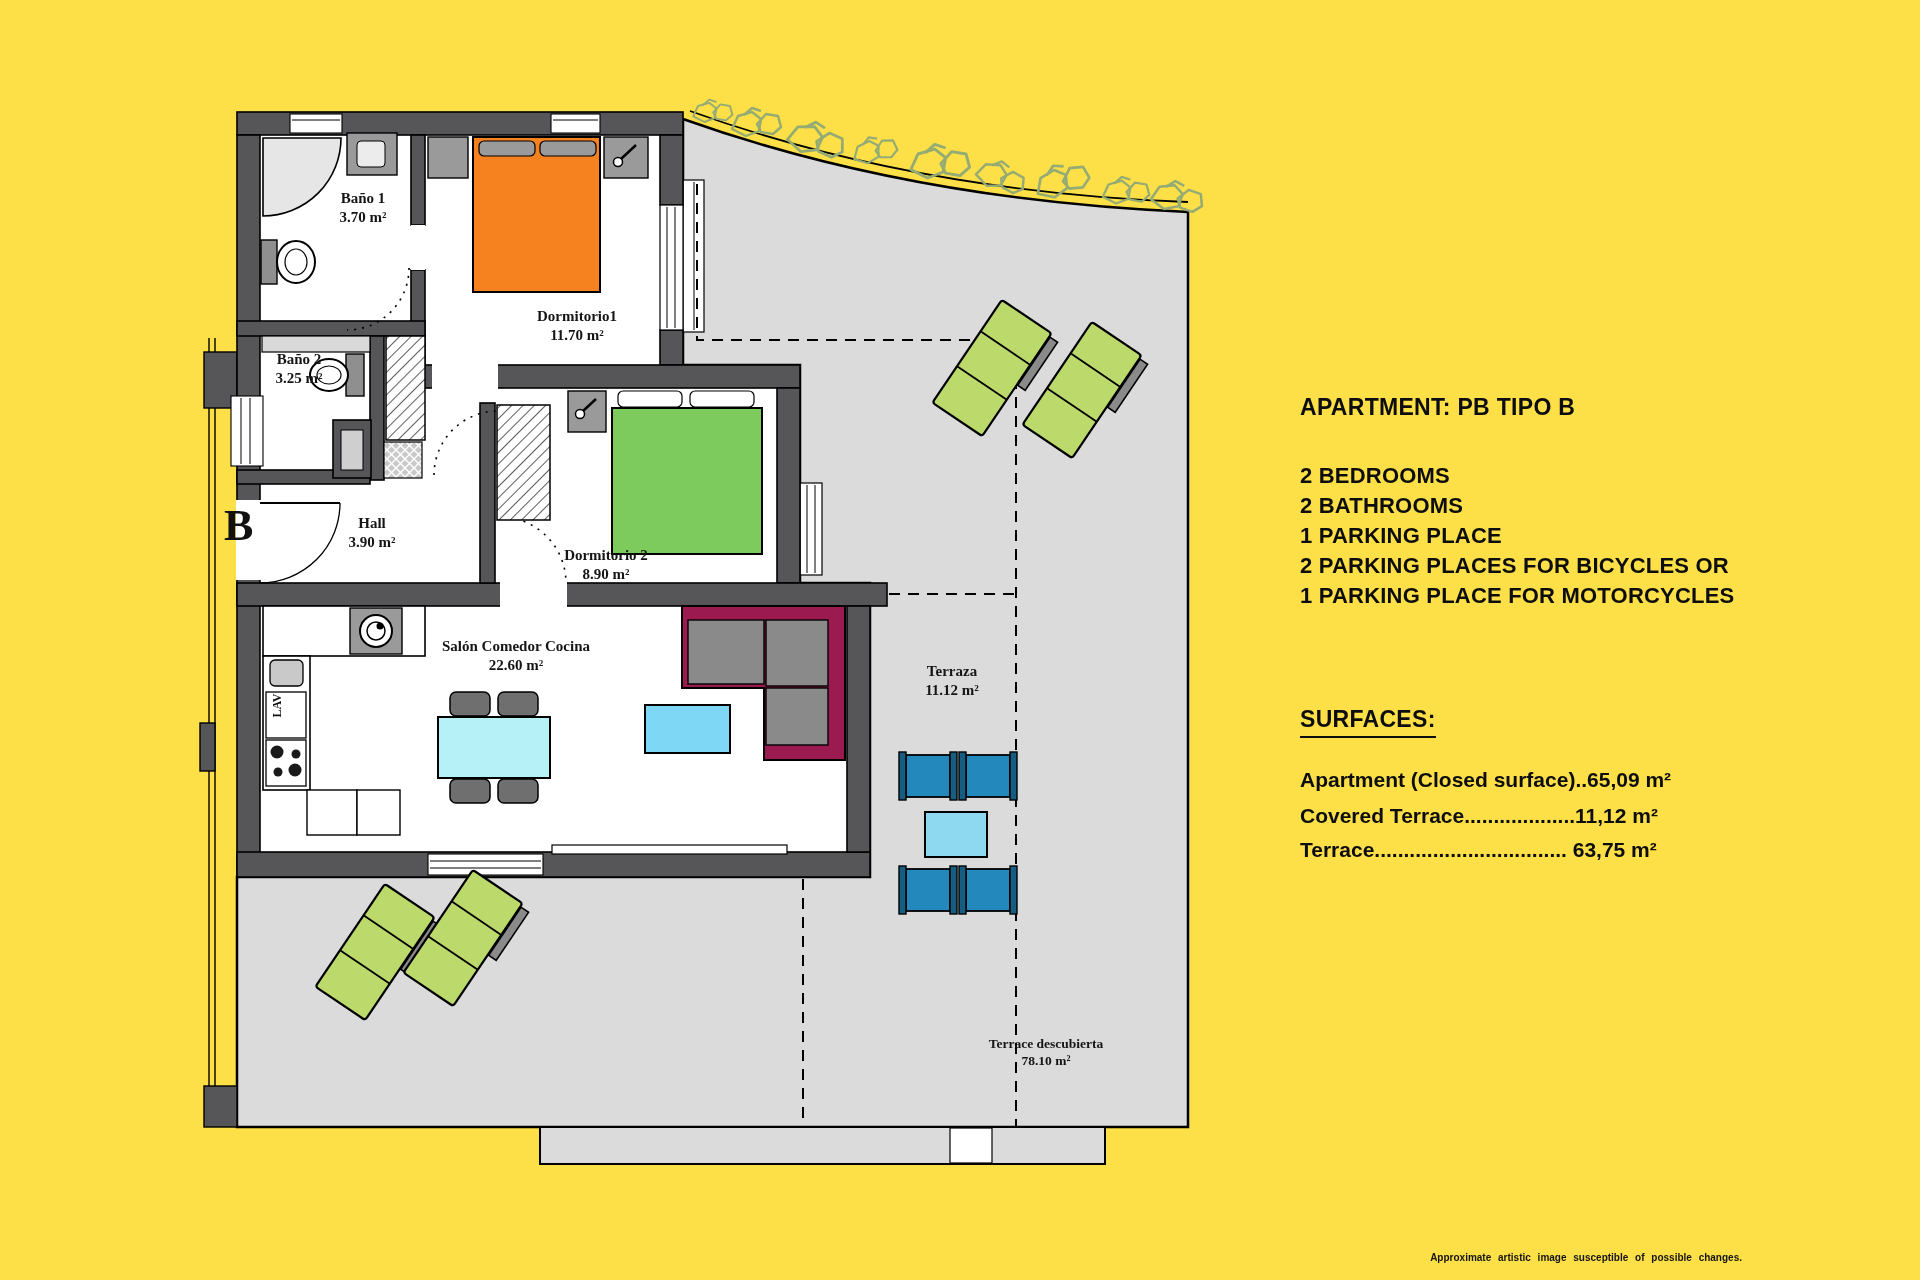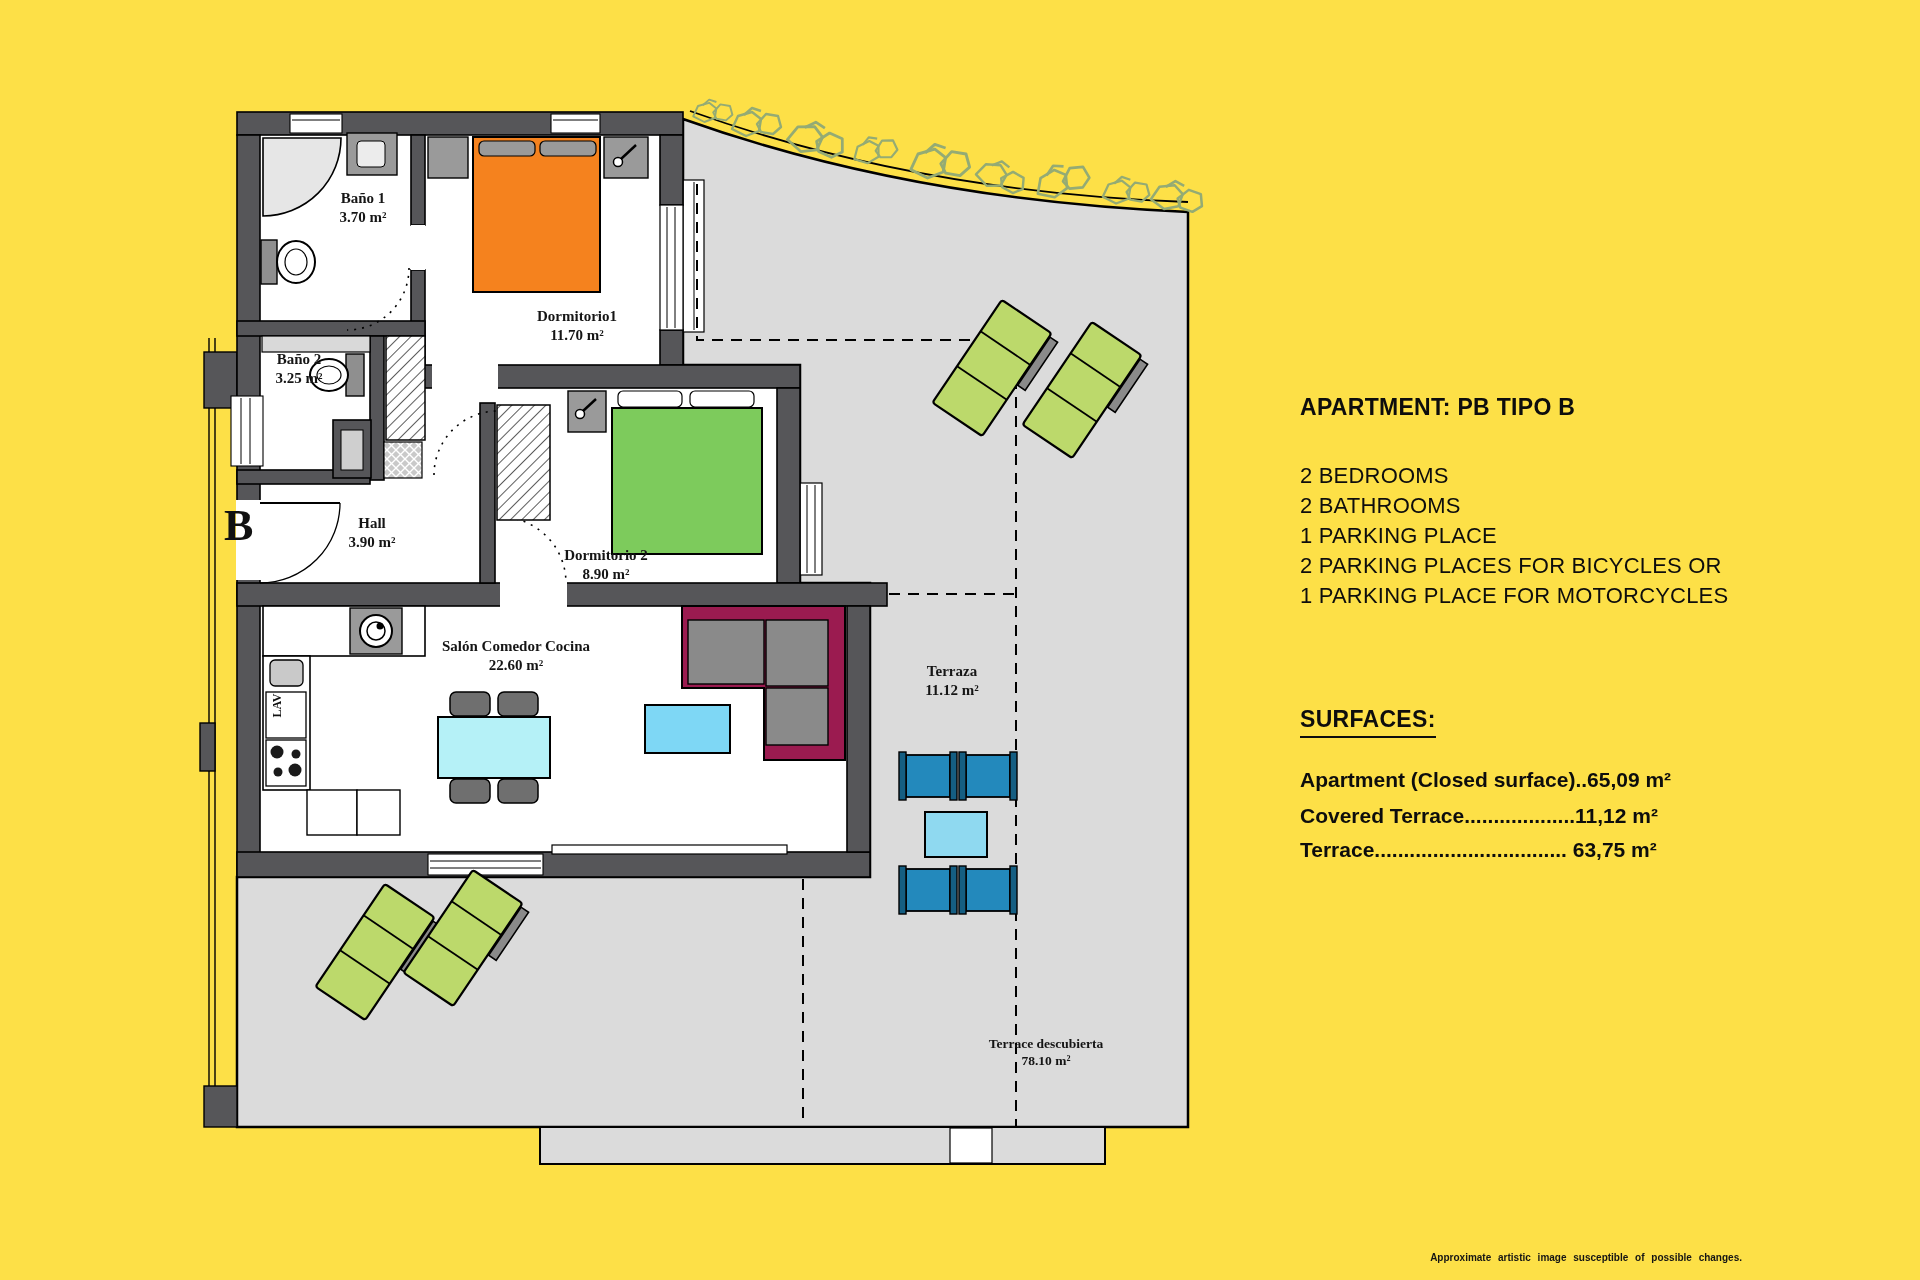--- a/index.html
+++ b/index.html
@@ -10,21 +10,21 @@
   .room-label{position:absolute;transform:translate(-50%,-50%);text-align:center;
     font-family:"Liberation Serif",serif;font-weight:bold;color:#151515;
     font-size:15px;line-height:1.28;white-space:nowrap;}
   .room-label.small{font-size:13.5px;}
   .block-letter{position:absolute;left:224px;top:504px;font-family:"Liberation Serif",serif;
     font-weight:bold;font-size:44px;color:#111;line-height:1;}
   .lav-label{position:absolute;left:266px;top:698px;font-family:"Liberation Serif",serif;
     font-weight:bold;font-size:12px;color:#111;transform:rotate(-90deg);}
   
   .panel-title{position:absolute;left:1300px;top:394px;font-size:23px;font-weight:bold;color:#0d0d0d;letter-spacing:.3px;}
-  .features{position:absolute;left:1300px;top:461px;font-size:22px;font-weight:normal;color:#0d0d0d;line-height:30px;letter-spacing:.2px;}
+  .features{position:absolute;left:1300px;top:461px;font-size:22px;font-weight:bold;color:#0d0d0d;line-height:30px;letter-spacing:.2px;}
   .surfaces-heading{position:absolute;left:1300px;top:706px;font-size:23px;font-weight:bold;color:#0d0d0d;
     border-bottom:2.5px solid #0d0d0d;padding-bottom:3px;letter-spacing:.3px;}
   .surface-row{position:absolute;left:1300px;font-size:21px;font-weight:bold;color:#0d0d0d;white-space:pre;}
   .surface-row.r0{top:768px;} .surface-row.r1{top:804px;} .surface-row.r2{top:838px;}
   .disclaimer{position:absolute;left:1230px;top:1252px;width:512px;text-align:right;
     font-size:10px;font-weight:bold;color:#141414;word-spacing:4px;}
 </style>
 </head>
 <body>
 

